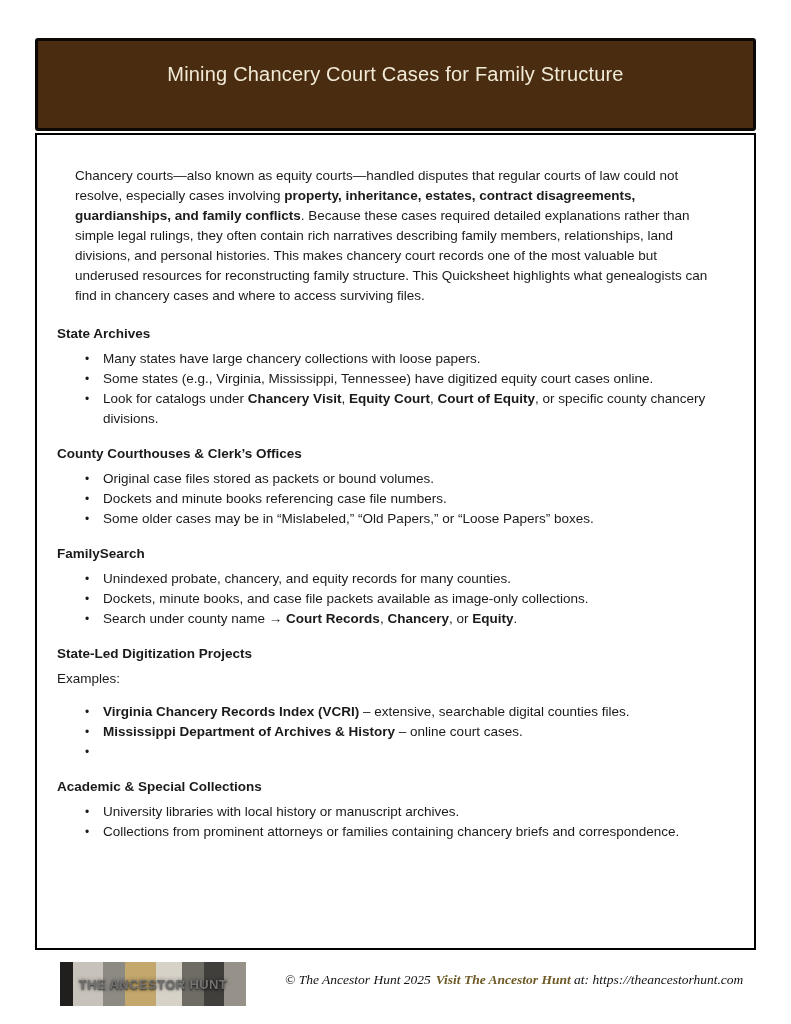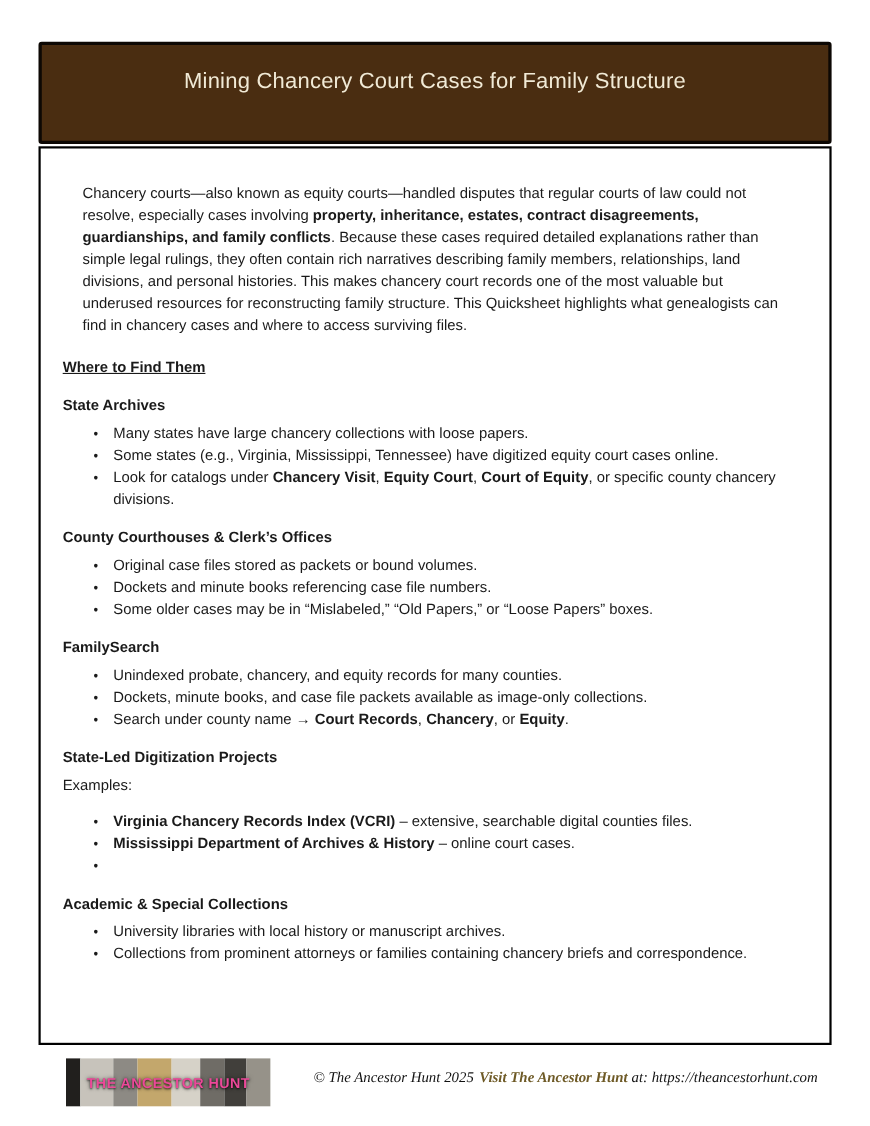--- a/index.html
+++ b/index.html
@@ -75,21 +75,21 @@
   .ph2 { flex: 30; background: #c7c3bb; }
   .ph3 { flex: 22; background: #8d8a84; }
   .ph4 { flex: 30; background: #c3a76c; }
   .ph5 { flex: 26; background: #d6d2c8; }
   .ph6 { flex: 22; background: #6f6c66; }
   .ph7 { flex: 20; background: #413f3b; }
   .ph8 { flex: 22; background: #969289; }
   .logo-overlay {
     position: absolute; inset: 0;
     display: flex; align-items: center; justify-content: center;
-    color: #ec4899;
+    color: #737373;
     font-weight: bold;
     font-size: 13px;
     letter-spacing: 0.4px;
     white-space: nowrap;
     text-shadow: 0 1px 2px rgba(0,0,0,0.75), 0 0 4px rgba(0,0,0,0.5);
   }
   .footer-text {
     position: absolute; left: 285px; top: 972px;
     font-family: "Liberation Serif", serif;
     font-size: 13.5px;
@@ -105,21 +105,20 @@
 </style>
 </head>
 <body>
 
 <div class="header-box">
   <div class="header-title">Mining Chancery Court Cases for Family Structure</div>
 </div>
 
 <div class="content-box">
   <p class="intro"><span>Chancery courts—also known as equity courts—handled disputes that regular courts of law could not resolve, especially cases involving </span><span class="b">property, inheritance, estates, contract disagreements, guardianships, and family conflicts</span><span>. Because these cases required detailed explanations rather than simple legal rulings, they often contain rich narratives describing family members, relationships, land divisions, and personal histories. This makes chancery court records one of the most valuable but underused resources for reconstructing family structure. This Quicksheet highlights what genealogists can find in chancery cases and where to access surviving files.</span></p>
-  <h2 class="main-heading">Where to Find Them</h2>
   <div id="sections">
       <div class="section">
         <h3>State Archives</h3>
         <ul>
           <li>
             <span class="bullet">•</span>
             <span><span>Many states have large chancery collections with loose papers.</span></span>
           </li>
           <li>
             <span class="bullet">•</span>

